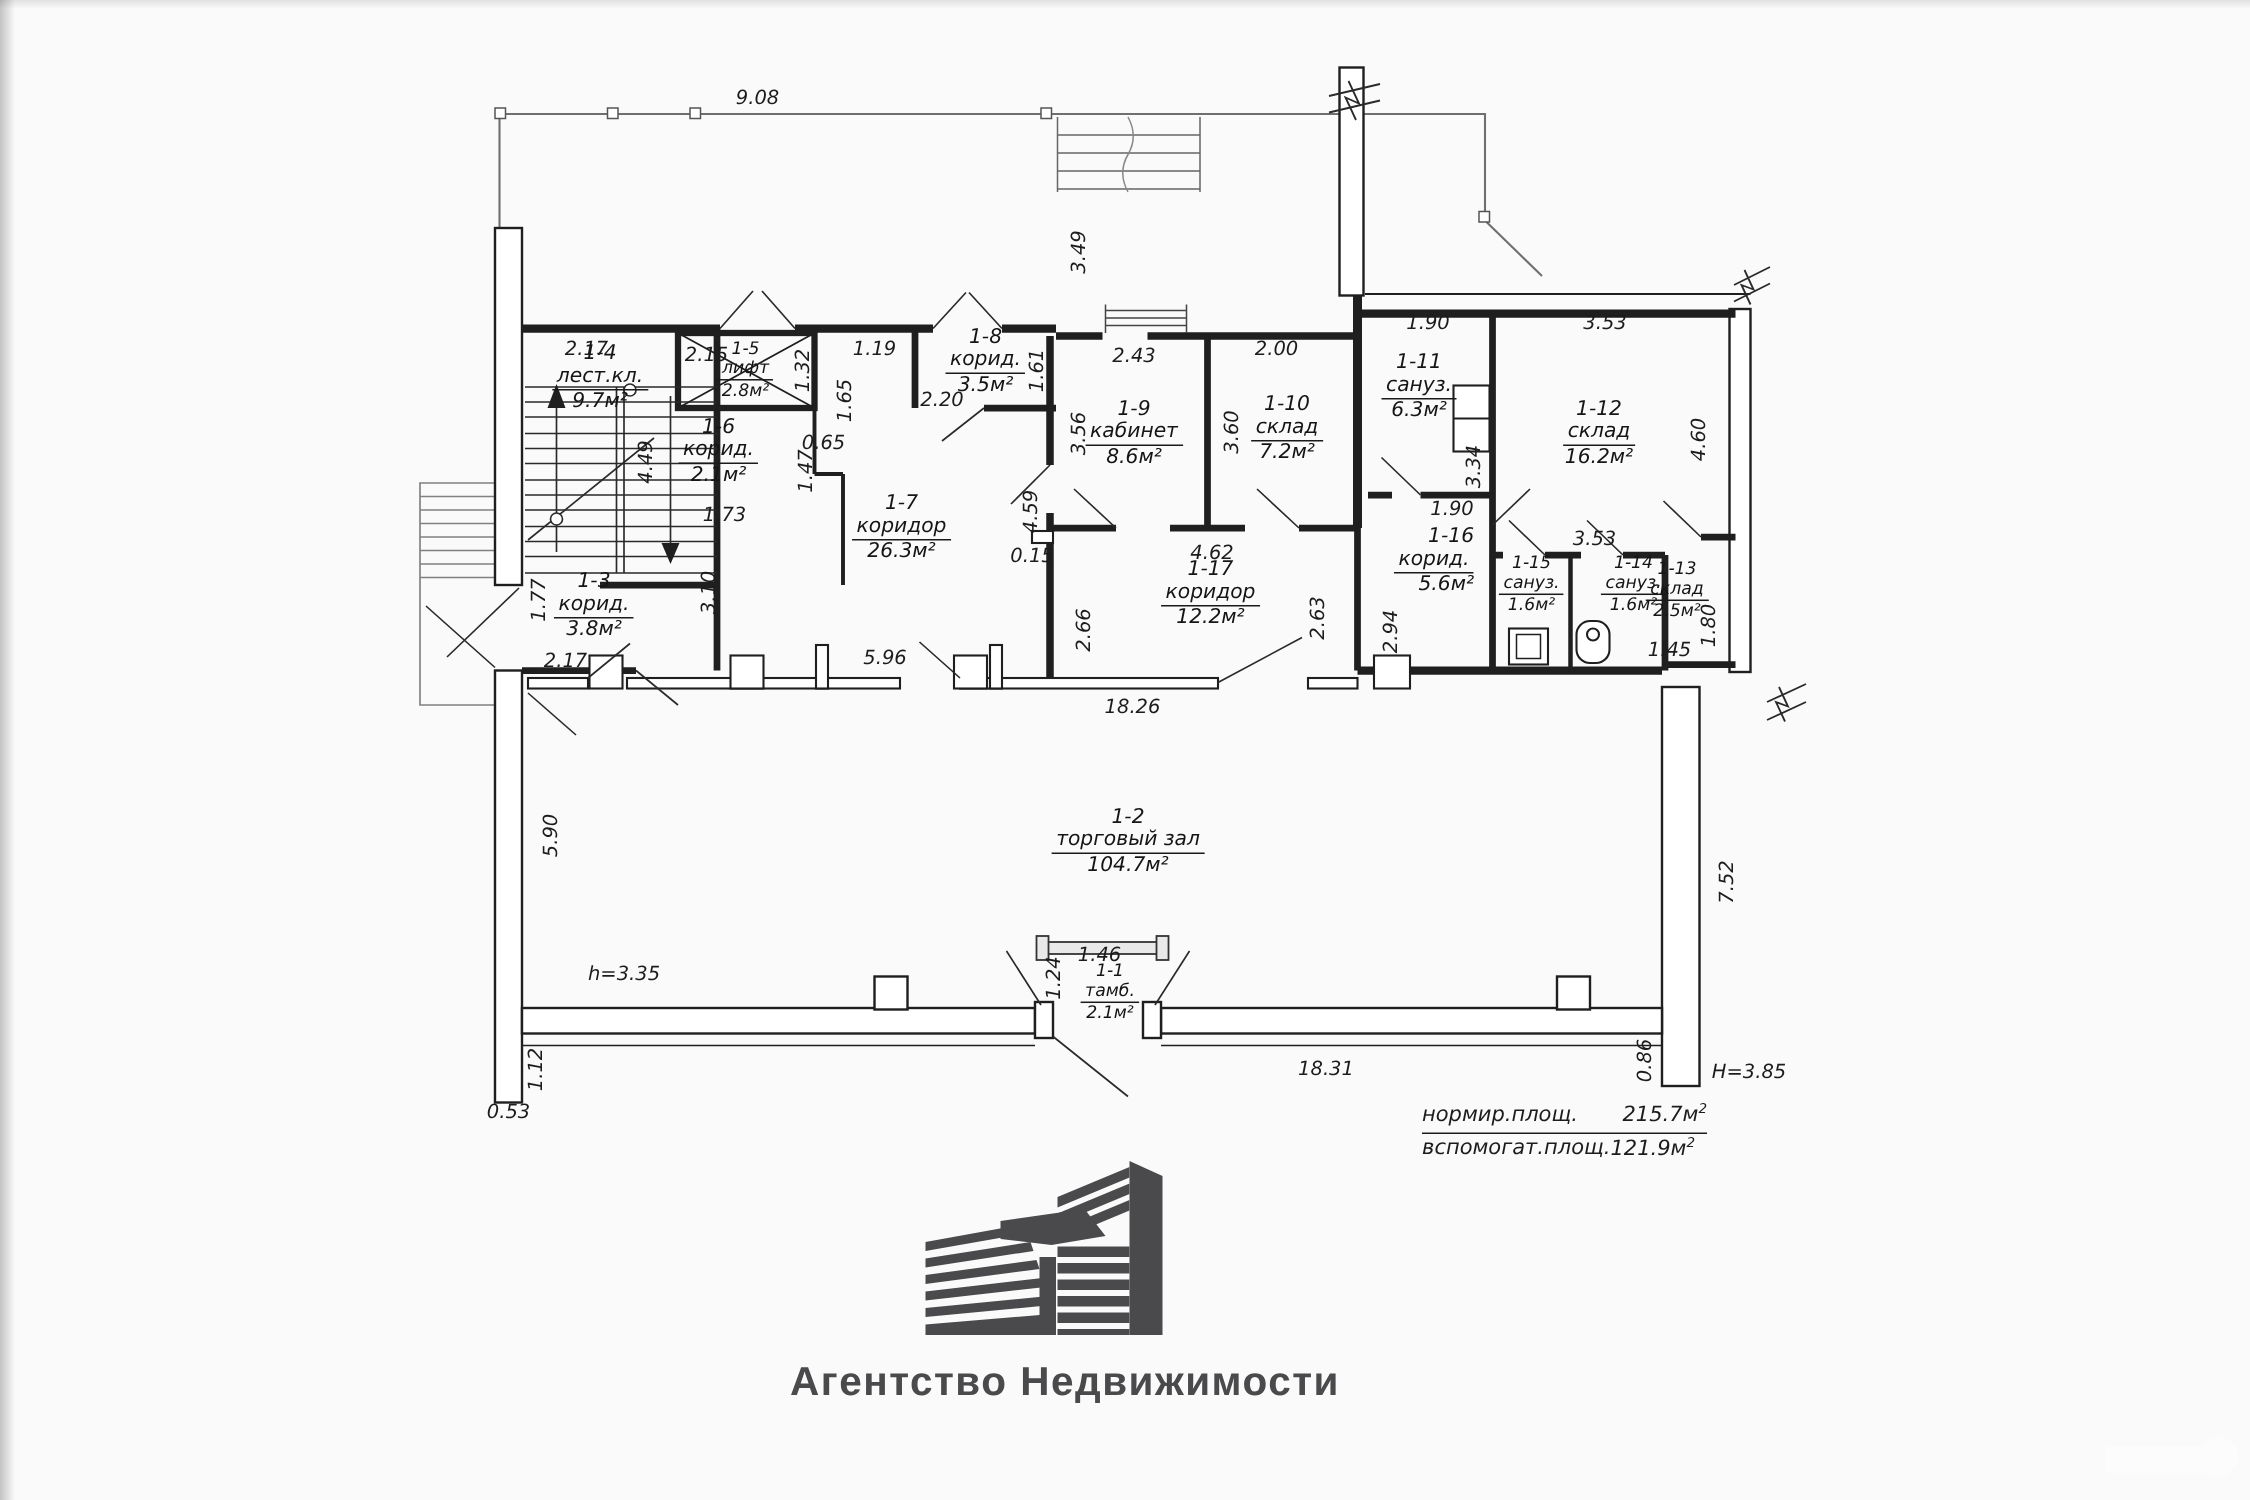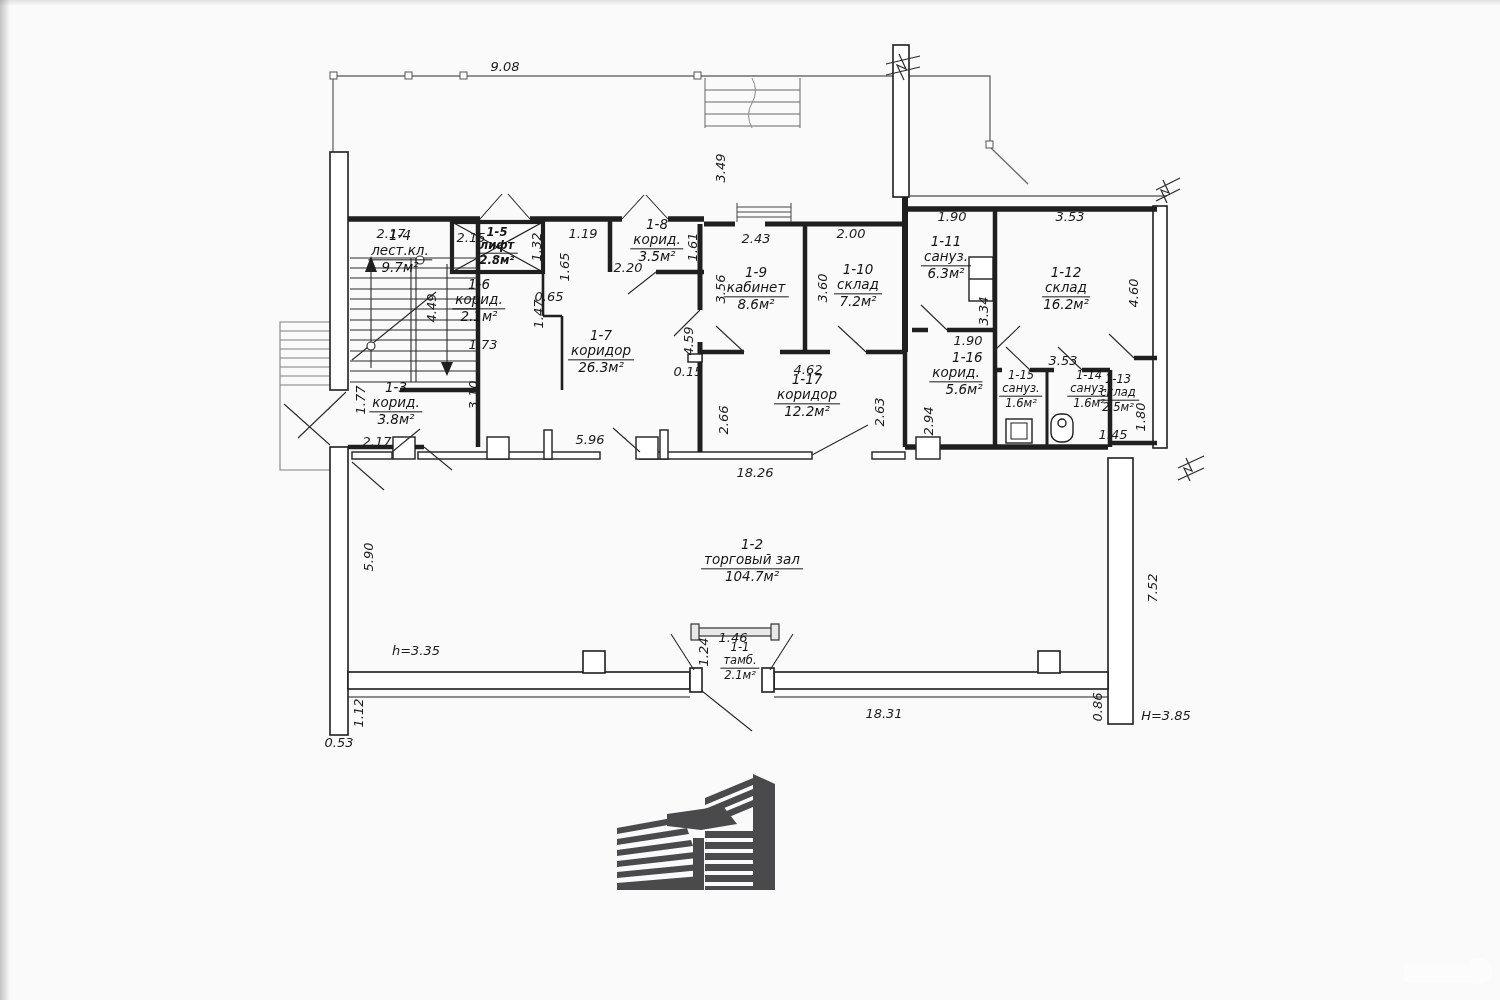--- a/index.html
+++ b/index.html
@@ -191,21 +191,21 @@
       <div class="room-label" style="left: 396px; top: 404px;">
         <div class="rid">1-3</div>
         <div class="rname">корид.</div>
         <div class="rarea">3.8м²</div>
       </div>
       <div class="room-label" style="left: 400px; top: 252px;">
         <div class="rid">1-4</div>
         <div class="rname">лест.кл.</div>
         <div class="rarea">9.7м²</div>
       </div>
-      <div class="room-label small" style="left: 497px; top: 246px; font-weight: bold;">
+      <div class="room-label small" style="left: 497px; top: 246px;">
         <div class="rid">1-5</div>
         <div class="rname">лифт</div>
         <div class="rarea">2.8м²</div>
       </div>
       <div class="room-label" style="left: 479px; top: 301px;">
         <div class="rid">1-6</div>
         <div class="rname">корид.</div>
         <div class="rarea">2.1м²</div>
       </div>
       <div class="room-label" style="left: 601px; top: 352px;">
@@ -304,20 +304,29 @@
       <span class="dim rot" style="left: 1152px; top: 588px;">7.52</span>
       <span class="dim" style="left: 733px; top: 637px;">1.46</span>
       <span class="dim rot" style="left: 703px; top: 652px;">1.24</span>
       <span class="dim" style="left: 416px; top: 650px;">h=3.35</span>
       <span class="dim" style="left: 884px; top: 713px;">18.31</span>
       <span class="dim rot" style="left: 358px; top: 713px;">1.12</span>
       <span class="dim rot" style="left: 1097px; top: 707px;">0.86</span>
       <span class="dim" style="left: 339px; top: 742px;">0.53</span>
       <span class="dim" style="left: 1166px; top: 715px;">Н=3.85</span>
 
+    <div class="summary">
+      <div class="row1">
+        <span>нормир.площ.</span>
+        <span><span>215.7м</span><sup>2</sup></span>
+      </div>
+      <div class="row2">
+        <span>вспомогат.площ.</span><span><span>121.9м</span><sup>2</sup></span>
+      </div>
+    </div>
   </div>
 
   <div class="logo">
     <svg class="logo-icon" width="210" height="125" viewBox="0 0 210 125" fill="#4a4a4c">
 
       <g>
         <polygon points="148,2 170,12 170,118 148,118"></polygon>
         <g>
           <polygon points="100,26 148,6 148,13 100,33"></polygon>
           <polygon points="100,37 148,17 148,24 100,44"></polygon>
@@ -337,19 +346,20 @@
 
       <g>
         <polygon points="12,56 78,44 80,50 12,62"></polygon>
         <polygon points="12,67 82,56 84,62 12,73"></polygon>
         <polygon points="12,78 86,68 88,74 12,84"></polygon>
         <polygon points="12,89 90,80 92,86 12,95"></polygon>
         <polygon points="12,100 94,92 96,98 12,106"></polygon>
         <polygon points="12,111 96,104 96,118 12,118"></polygon>
       </g>
     </svg>
+    <div class="logo-subtitle">Агентство Недвижимости</div>
   </div>
 
   <div class="watermark">
     <div class="wm-bar"></div>
     <div class="wm-circle"></div>
   </div>
 </div>
 
 </body></html>

